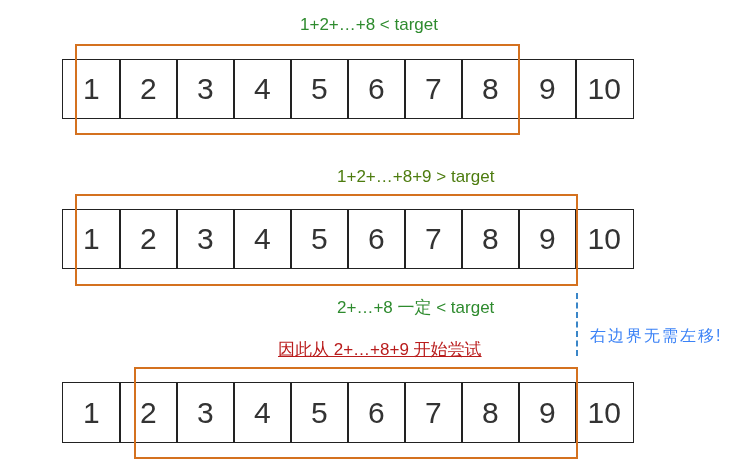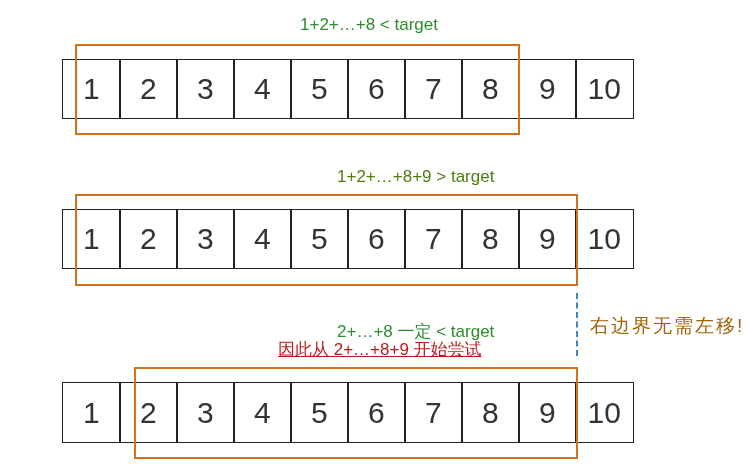--- a/index.html
+++ b/index.html
@@ -3,21 +3,21 @@
   <meta charset="utf-8">
   <style>
     html, body { margin: 0; padding: 0; background: #ffffff; }
     body { width: 754px; height: 468px; position: relative; overflow: hidden;
            font-family: "Liberation Sans", "DejaVu Sans", sans-serif; }
 
     .label { position: absolute; white-space: nowrap; font-size: 17px; line-height: 22px; }
     .label.green { color: #2e8b2e; }
     .label.red { color: #4d7c0f; }
     .label.black { color: #b91c1c; text-decoration: underline; }
-    .label.blue { color: #a16207; font-size: 19px; letter-spacing: 2px; }
+    .label.blue { color: #3b82f6; font-size: 16px; letter-spacing: 2px; margin-top: 10px; }
 
     .cells { position: absolute; left: 62px; width: 586px; display: flex; }
     .cell { box-sizing: border-box; width: 58.6px; border: 1.6px solid #222;
             margin-left: -1.6px; display: flex; align-items: center; justify-content: center;
             font-size: 30px; color: #333; background: transparent; }
     .cell:first-child { margin-left: 0; }
 
     .window { position: absolute; box-sizing: border-box; border: 2px solid #d4711f; background: transparent; }
 
     .dash { position: absolute; width: 0; border-left: 2.5px dashed #3a86c8; }
@@ -31,21 +31,21 @@
     
     #row2-cells { top: 209px; height: 60px; }
     #row2-cells .cell { height: 60px; }
     #row2-window { left: 75px; top: 194px; width: 503px; height: 92px; }
     #row2-label { left: 337px; top: 166px; }
 
     
     #row3-cells { top: 382px; height: 61px; }
     #row3-cells .cell { height: 61px; }
     #row3-window { left: 134px; top: 367px; width: 444px; height: 92px; }
-    #row3-label-a { left: 337px; top: 321px; }
+    #row3-label-a { left: 337px; top: 297px; }
     #row3-label-b { left: 278px; top: 339px; }
 
     #note-line { left: 576px; top: 293px; height: 63px; }
     #note-text { left: 590px; top: 315px; }
   </style>
 </head>
 <body>
 
 <div class="label green" id="row1-label">1+2+…+8 &lt; target</div>
 <div class="cells" id="row1-cells">

